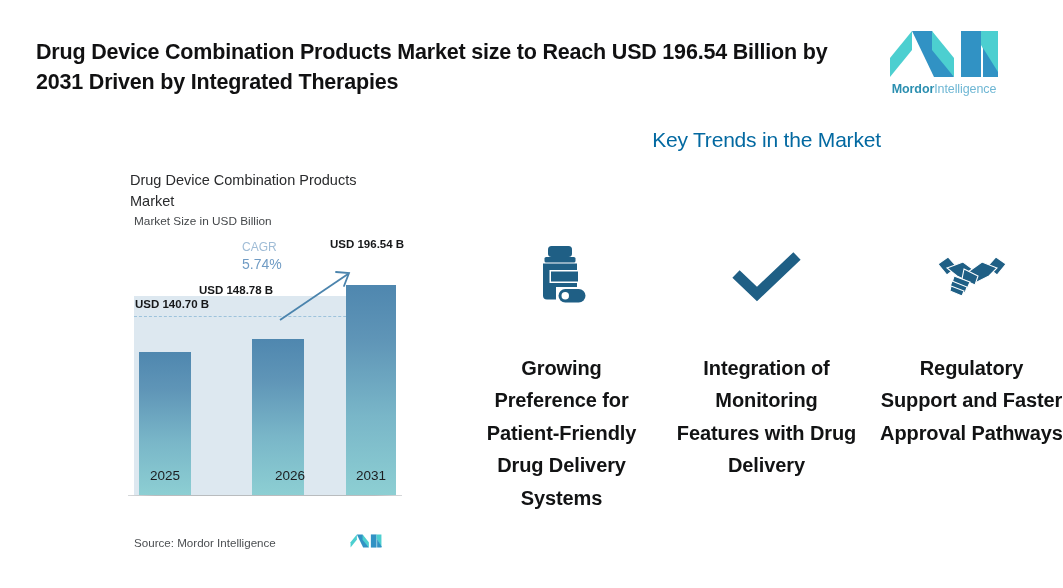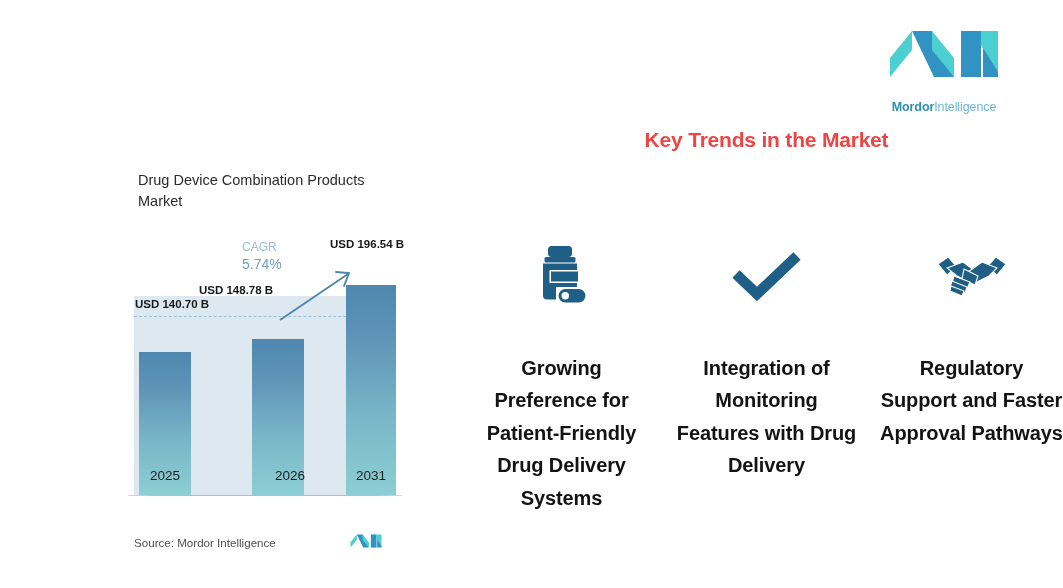--- a/index.html
+++ b/index.html
@@ -15,30 +15,30 @@
   #header-title {
     position: absolute; left: 36px; top: 38px; width: 830px;
     font-size: 21.5px; font-weight: bold; color: #111112;
     line-height: 1.38; letter-spacing: -0.2px;
   }
 
   
   #logo-block { position: absolute; left: 884px; top: 28px; width: 120px; }
   .logo-mark { width: 112px; height: 52px; display:block; margin: 0 auto; }
   .logo-text {
-    text-align: center; font-size: 12.5px; margin-top: 20px;
+    text-align: center; font-size: 12.5px; margin-top: 2px;
     white-space: nowrap; letter-spacing: -0.1px;
   }
   .logo-text .b { color:#2b8fb0; font-weight: bold; }
   .logo-text .l { color:#6fb7d4; font-weight: normal; }
 
   
   #chart-panel { position: absolute; left: 0; top: 150px; width: 470px; height: 438px; }
   #chart-title {
-    position: absolute; left: 138px; top: 20px; width: 260px;
+    position: absolute; left: 130px; top: 20px; width: 260px;
     font-size: 14.5px; color: #2a2b2d; line-height: 1.42; font-weight: normal;
   }
   #chart-subtitle {
     position: absolute; left: 134px; top: 64px; width: 260px;
     font-size: 11.8px; color: #44474a;
   }
 
   #plot { position: absolute; left: 134px; top: 110px; width: 262px; height: 236px; }
 
   .band { position: absolute; bottom: 0; background: #dde8f0; }
@@ -70,39 +70,40 @@
   #cagr-label { font-size: 12px; color: #9fbcd6; line-height: 1.25; }
   #cagr-value { font-size: 14px; color: #6f9bc4; line-height: 1.3; }
 
   #source-row { position: absolute; left: 134px; top: 382px; width: 260px; height: 26px; }
   #source-text { position: absolute; left: 0; top: 4px; font-size: 11.6px; color: #4c4f52; }
   #source-logo { position: absolute; left: 216px; top: 0; }
 
   
   #trends-panel { position: absolute; left: 470px; top: 128px; width: 593px; height: 400px; }
   #trends-heading {
-    text-align: center; font-size: 21px; font-weight: bold; color: #ef4444;
+    text-align: center; font-size: 21px; font-weight: normal; color: #0369a1;
     letter-spacing: -0.2px; margin-bottom: 7px;
   }
   #trend-cols {
     position: absolute; left: 0; top: 112px; width: 593px;
     display: flex; justify-content: space-between; align-items: flex-start;
   }
   .trend-col { width: 183px; display: flex; flex-direction: column; align-items: center; }
   .trend-icon { height: 74px; display: flex; align-items: center; justify-content: center; }
   .trend-label {
     margin-top: 38px; text-align: center; font-size: 20px; font-weight: bold;
     color: #121314; line-height: 1.62; letter-spacing: -0.1px;
   }
 </style>
 </head>
 <body>
 
 <div id="page">
 
+  <div id="header-title">Drug Device Combination Products Market size to Reach USD 196.54 Billion by 2031 Driven by Integrated Therapies</div>
 
   <div id="logo-block">
     <svg class="logo-mark" viewBox="0 0 112 52">
 
       <polygon points="2,49 2,30 24,3 24,22" fill="#4ccfd0"></polygon>
 
       <polygon points="24,3 44,3 66,49 46,49" fill="#3192c4"></polygon>
 
       <polygon points="66,49 66,30 44,3 44,22" fill="#4ccfd0"></polygon>
 
@@ -112,20 +113,21 @@
       <polygon points="95,20 110,44 110,49 95,49" fill="#3192c4"></polygon>
     </svg>
     <div class="logo-text">
       <span class="b">Mordor</span><span class="l">Intelligence</span>
     </div>
   </div>
 
   <div id="chart-panel">
 
     <div id="chart-title">Drug Device Combination Products Market</div>
+    <div id="chart-subtitle">Market Size in USD Billion</div>
 
     <div id="plot">
 
       <div class="band" style="left:0px;   width:60px;  height:200px;"></div>
       <div class="band" style="left:60px;  width:53px;  height:200px;"></div>
       <div class="band" style="left:113px; width:60px;  height:200px;"></div>
       <div class="band" style="left:173px; width:44px;  height:200px;"></div>
       <div class="band" style="left:217px; width:45px;  height:200px;"></div>
 
       <div id="dashed-line" style="top:56px;"></div>

